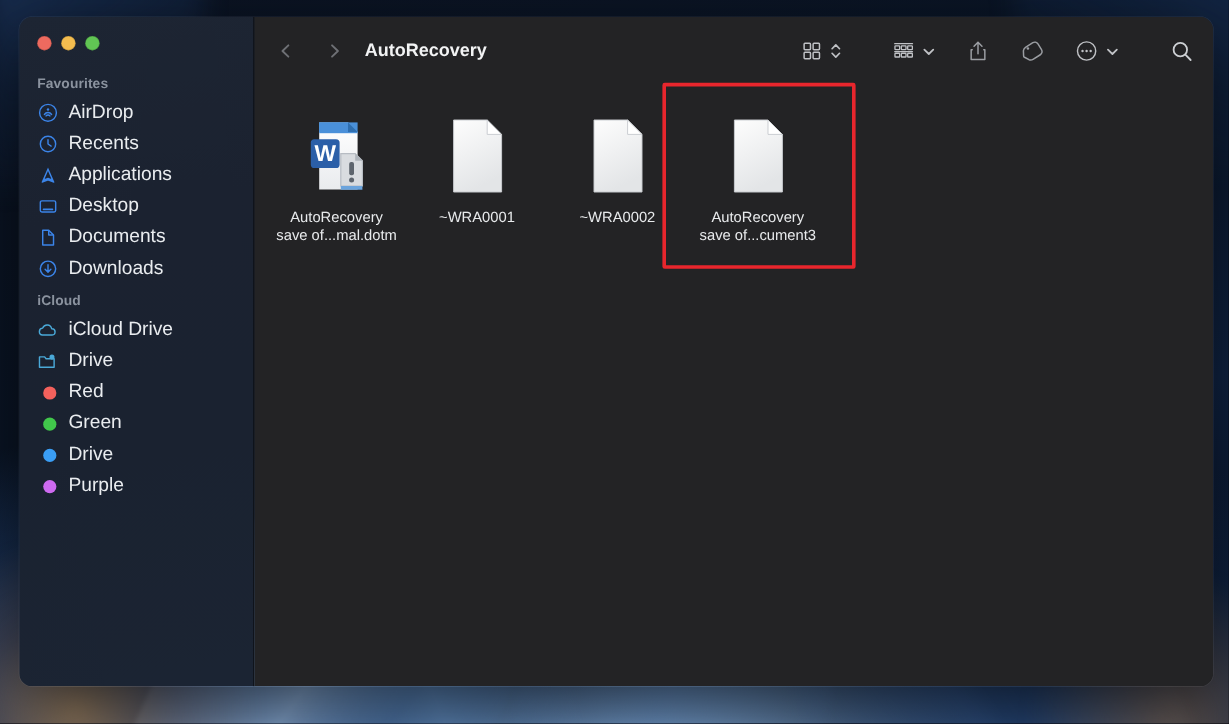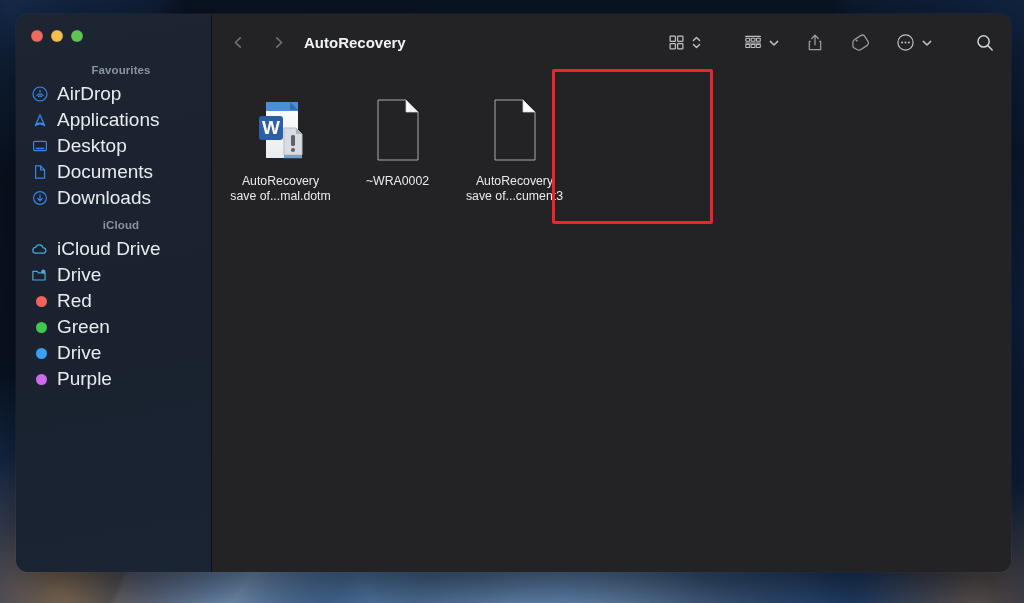--- a/index.html
+++ b/index.html
@@ -91,21 +91,20 @@
 
   
   #sidebar {
     width: 195px;
     flex: 0 0 195px;
     height: 100%;
     background: linear-gradient(170deg, #1d2533 0%, #1b2230 30%, #1a2230 62%, #1b2433 100%);
     position: relative;
     overflow: hidden;
     border-right: 1px solid rgba(0,0,0,0.55);
-    text-align: center;
   }
   #traffic-lights {
     display: flex;
     gap: 8px;
     padding: 16px 0 0 15px;
     height: 12px;
   }
   .tl {
     width: 12px; height: 12px; border-radius: 50%;
     box-shadow: inset 0 0 0 0.5px rgba(0,0,0,0.22);
@@ -133,21 +132,21 @@
     cursor: default;
   }
   .sb-icon {
     width: 17px; height: 17px;
     display: flex; align-items: center; justify-content: center;
     flex: 0 0 17px;
   }
   .sb-icon svg { display: block; }
   .sb-label {
     color: #e9ecef;
-    font-size: 19px;
+    font-size: 16px;
     white-space: nowrap;
   }
   .tag-dot {
     width: 11px; height: 11px; border-radius: 50%;
     margin-left: 3px;
   }
 
   
   #content-pane {
     flex: 1;
@@ -267,20 +266,29 @@
         <svg width="16" height="16" viewBox="0 0 16 16" fill="none" stroke="#3b84e8" stroke-width="1.2">
           <circle cx="8" cy="8" r="7"></circle>
           <path d="M5 9.4a3.6 3.6 0 0 1 6 0" stroke-linecap="round"></path>
           <path d="M6.4 10.6a2 2 0 0 1 3.2 0" stroke-linecap="round"></path>
           <circle cx="8" cy="5.2" r="1" fill="#3b84e8" stroke="none"></circle>
         </svg>
       </span>
       <span class="sb-label">AirDrop</span>
     </div>
 
+    <div class="sb-item">
+      <span class="sb-icon">
+        <svg width="16" height="16" viewBox="0 0 16 16" fill="none" stroke="#3b84e8" stroke-width="1.2">
+          <circle cx="8" cy="8" r="6.4"></circle>
+          <path d="M8 4.4V8l2.6 1.7" stroke-linecap="round" stroke-linejoin="round"></path>
+        </svg>
+      </span>
+      <span class="sb-label">Recents</span>
+    </div>
 
     <div class="sb-item">
       <span class="sb-icon">
         <svg width="16" height="16" viewBox="0 0 16 16" fill="#3b84e8">
           <path d="M8 1.6 13.3 13.6a0.5 0.5 0 0 1-0.62 0.68L8.3 12.6a1 1 0 0 0-0.6 0l-4.38 1.68A0.5 0.5 0 0 1 2.7 13.6ZM8 4.6 5.4 10.6a0.3 0.3 0 0 0 .38.4L7.8 10.2a0.7 0.7 0 0 1 .4 0l2.02 .8a0.3 0.3 0 0 0 .38-.4Z"></path>
         </svg>
       </span>
       <span class="sb-label">Applications</span>
     </div>
 
@@ -493,20 +501,35 @@
               <rect x="40" y="38" width="4" height="11" rx="1.6" fill="#5d646d"></rect>
               <circle cx="42" cy="53" r="2.1" fill="#5d646d"></circle>
               <path d="M33 58h18v3.2H33Z" fill="#6ba4dd"></path>
             </svg>
           </div>
           <div class="file-label">
             <span>AutoRecovery</span><br><span>save of...mal.dotm</span>
           </div>
         </div>
 
+        <div class="file-cell">
+          <div class="file-icon">
+            <svg width="52" height="66" viewBox="0 0 52 66">
+              <defs>
+                <linearGradient id="doc2" x1="0" y1="0" x2="0.35" y2="1">
+                  <stop offset="0" stop-color="#fdfdfd"></stop>
+                  <stop offset="1" stop-color="#e3e5e7"></stop>
+                </linearGradient>
+              </defs>
+              <path d="M6 3h28l12 12v48H6Z" fill="url(#doc2)" stroke="#c9ccd0" stroke-width="0.8" stroke-linejoin="round"></path>
+              <path d="M34 3l12 12H34Z" fill="#ffffff" stroke="#c9ccd0" stroke-width="0.8" stroke-linejoin="round"></path>
+            </svg>
+          </div>
+          <div class="file-label">~WRA0001</div>
+        </div>
 
         <div class="file-cell">
           <div class="file-icon">
             <svg width="52" height="66" viewBox="0 0 52 66">
               <path d="M6 3h28l12 12v48H6Z" fill="url(#doc2)" stroke="#c9ccd0" stroke-width="0.8" stroke-linejoin="round"></path>
               <path d="M34 3l12 12H34Z" fill="#ffffff" stroke="#c9ccd0" stroke-width="0.8" stroke-linejoin="round"></path>
             </svg>
           </div>
           <div class="file-label">~WRA0002</div>
         </div>

